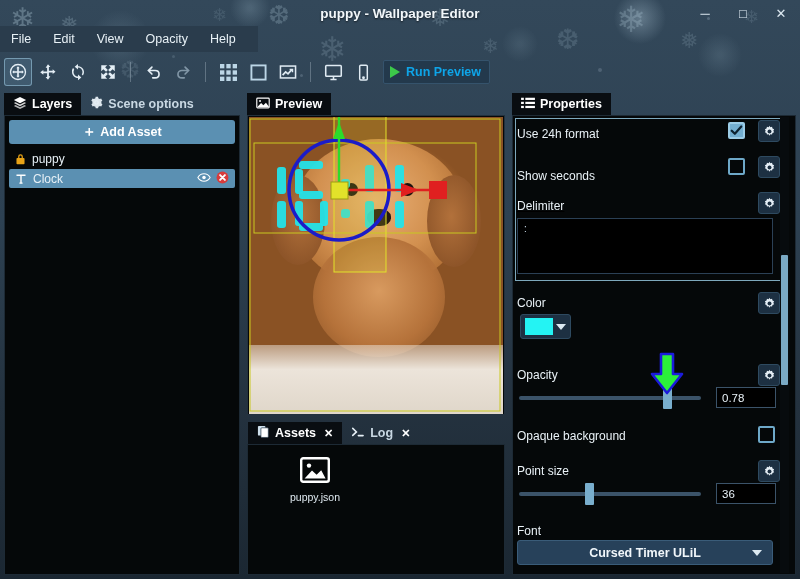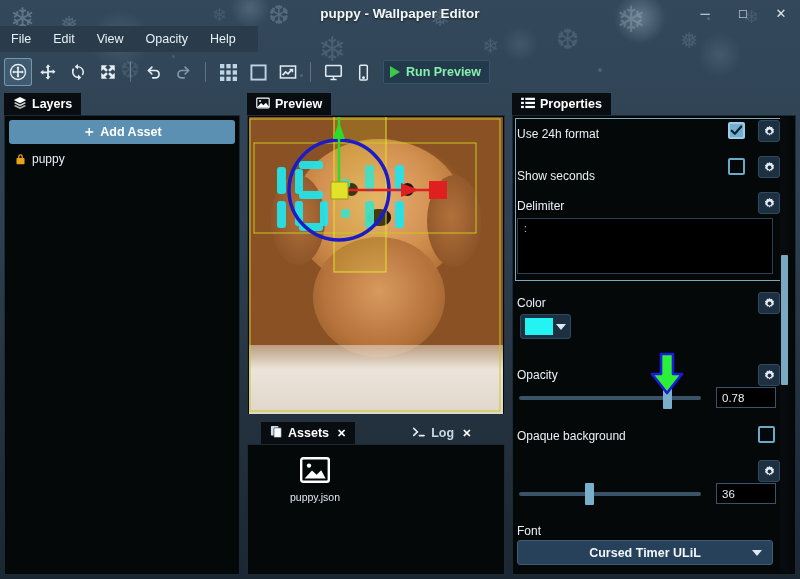--- a/index.html
+++ b/index.html
@@ -65,21 +65,21 @@
   .tsep { width:1px; height:20px; background: rgba(220,235,245,.28); margin:0 6px; }
   #run-preview {
     display:flex; align-items:center; gap:6px; height:24px;
     background:#23394c; border:1px solid #35536c; border-radius:2px;
     padding:0 8px 0 6px; margin-left:4px;
   }
   .play-tri {
     width:0;height:0;border-left:10px solid #3cc84a;
     border-top:6px solid transparent;border-bottom:6px solid transparent;
   }
-  #run-preview span { color:#86efac; font-size:12.5px; font-weight:bold; }
+  #run-preview span { color:#0ea5e9; font-size:12.5px; font-weight:bold; }
 
   
   .tabrow { position:absolute; display:flex; align-items:flex-end; height:22px; }
   .tab {
     display:flex; align-items:center; gap:5px;
     height:22px; padding:0 9px; font-size:12.5px; color:#c9d8e3;
     background: transparent; font-weight:bold;
   }
   .tab.active { background:#090d11; color:#ffffff; }
   .tab .tclose { color:#fff; font-size:11px; font-weight:bold; margin-left:3px; }
@@ -124,21 +124,21 @@
   }
   .pup-part { position:absolute; border-radius:50%; }
 
   
   #gizmo { position:absolute; left:0; top:0; width:254px; height:296px; pointer-events:none; }
 
   
   .seg { position:absolute; background:#24e3e8; border-radius:3px; opacity:.95; }
 
   
-  #bottom-tabs { left:261px; top:422px; width:258px;gap:48px; }
+  #bottom-tabs { left:248px; top:422px; width:258px; }
   #bottom-body { left:247px; top:444px; width:258px; height:131px; }
   #asset-item {
     position:absolute; left:32px; top:12px; width:70px;
     display:flex; flex-direction:column; align-items:center; gap:4px;
   }
   #asset-item .label { color:#dfe9f0; font-size:10.5px; }
 
   
   #right-tabs { left:512px; top:93px; width:284px; }
   #right-body {
@@ -332,34 +332,65 @@
     <div class="tab active">
       <span>
         <svg width="14" height="14" viewBox="0 0 16 16" fill="#ffffff">
           <path d="M8 1L1 4.6l7 3.6 7-3.6L8 1z"></path>
           <path d="M1 8l7 3.6L15 8l-1.9-1-5.1 2.6L2.9 7 1 8z" opacity=".85"></path>
           <path d="M1 11.3l7 3.6 7-3.6-1.9-1-5.1 2.6-5.1-2.6-1.9 1z" opacity=".7"></path>
         </svg>
       </span>
       <span>Layers</span>
     </div>
+    <div class="tab">
+      <span>
+        <svg width="13" height="13" viewBox="0 0 16 16" fill="#e6eff6">
+          <path d="M8 5.2A2.8 2.8 0 1 0 8 10.8 2.8 2.8 0 0 0 8 5.2zm0 4.2A1.4 1.4 0 1 1 8 6.6a1.4 1.4 0 0 1 0 2.8z"></path>
+          <path d="M14 8c0-.4 0-.8-.1-1.2l1.3-1-1.5-2.6-1.6.6c-.6-.5-1.2-.8-1.9-1.1L9.9.9H6.9l-.3 1.8c-.7.3-1.3.6-1.9 1.1l-1.6-.6L1.6 5.8l1.3 1C2.9 7.2 2.9 7.6 2.9 8s0 .8.1 1.2l-1.3 1 1.5 2.6 1.6-.6c.6.5 1.2.8 1.9 1.1l.3 1.8h3l.3-1.8c.7-.3 1.3-.6 1.9-1.1l1.6.6 1.5-2.6-1.3-1c0-.4.1-.8.1-1.2z" opacity=".95"></path>
+        </svg>
+      </span>
+      <span>Scene options</span>
+    </div>
   </div>
   <div class="panelbody" id="left-body">
     <div id="add-asset">
       <span style="font-size:14px;">＋</span>
       <span>Add Asset</span>
     </div>
     <div class="layer-row" style="top:33px;">
       <span class="layer-icon">
         <svg width="11" height="12" viewBox="0 0 12 13" fill="#e8a317">
           <rect x="1.6" y="5.4" width="8.8" height="6.8" rx="1"></rect>
           <path d="M3.4 5.6V4a2.6 2.6 0 0 1 5.2 0v1.6H7.2V4a1.2 1.2 0 0 0-2.4 0v1.6H3.4z"></path>
         </svg>
       </span>
       <span>puppy</span>
+    </div>
+    <div class="layer-row selected" style="top:53px;">
+      <span class="layer-icon">
+        <svg width="12" height="12" viewBox="0 0 13 13" fill="none" stroke="#ffffff" stroke-width="1.5">
+          <path d="M1.6 2.4h9.8M6.5 2.4v8.6M4.8 11h3.4"></path>
+        </svg>
+      </span>
+      <span>Clock</span>
+      <span class="layer-actions">
+        <span>
+          <svg width="14" height="11" viewBox="0 0 16 11" fill="none" stroke="#ffffff" stroke-width="1.2">
+            <path d="M1 5.5S3.4 1.2 8 1.2 15 5.5 15 5.5 12.6 9.8 8 9.8 1 5.5 1 5.5z"></path>
+            <circle cx="8" cy="5.5" r="2" fill="#ffffff" stroke="none"></circle>
+          </svg>
+        </span>
+        <span>
+          <svg width="13" height="13" viewBox="0 0 14 14">
+            <circle cx="7" cy="7" r="6.4" fill="#d93b3b"></circle>
+            <path d="M4.4 4.4l5.2 5.2M9.6 4.4L4.4 9.6" stroke="#ffffff" stroke-width="2" stroke-linecap="round"></path>
+          </svg>
+        </span>
+      </span>
     </div>
   </div>
 
   <div class="tabrow" id="center-tabs">
     <div class="tab active">
       <span>
         <svg width="14" height="12" viewBox="0 0 16 13" fill="none" stroke="#ffffff" stroke-width="1.3">
           <rect x="0.9" y="0.9" width="14.2" height="11.2" rx="1"></rect>
           <circle cx="4.6" cy="4.2" r="1.1" fill="#ffffff" stroke="none"></circle>
           <path d="M1.6 11l4.2-4.4 2.6 2.4 3-2.8 3.6 4.8z" fill="#ffffff" stroke="none"></path>
@@ -536,20 +567,23 @@
     </div>
     <div class="slider-track" style="left:6px; top:280px; width:182px;"></div>
     <div class="slider-thumb" style="left:150px; top:271px;"></div>
     <div class="numbox" style="left:203px; top:271px; width:60px;">0.78</div>
 
     <div class="prop-group" style="top:310px; height:20px; display:flex; align-items:center;">
       <span class="prop-label">Opaque background</span>
     </div>
     <div class="cbx" style="position:absolute; left:245px; top:310px;"></div>
 
+    <div class="prop-group" style="top:346px; height:18px; display:flex; align-items:center;">
+      <span class="prop-label">Point size</span>
+    </div>
     <div class="gear" style="position:absolute; left:245px; top:344px;">
       <svg width="13" height="13" viewBox="0 0 16 16" fill="#e6eff6">
         <path d="M8 0.8l1 1.9 2.1-.5.6 2.1 2 .8-1 1.9 1 1.9-2 .8-.6 2.1-2.1-.5-1 1.9-1-1.9-2.1.5-.6-2.1-2-.8 1-1.9-1-1.9 2-.8.6-2.1 2.1.5 1-1.9z"></path>
         <circle cx="8" cy="8" r="2.4" fill="#1d3042"></circle>
       </svg>
     </div>
     <div class="slider-track" style="left:6px; top:376px; width:182px;"></div>
     <div class="slider-thumb" style="left:72px; top:367px;"></div>
     <div class="numbox" style="left:203px; top:367px; width:60px;">36</div>
 

